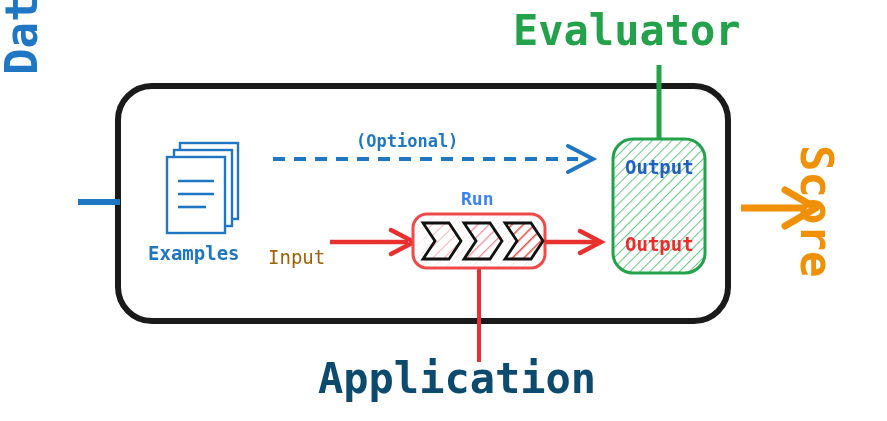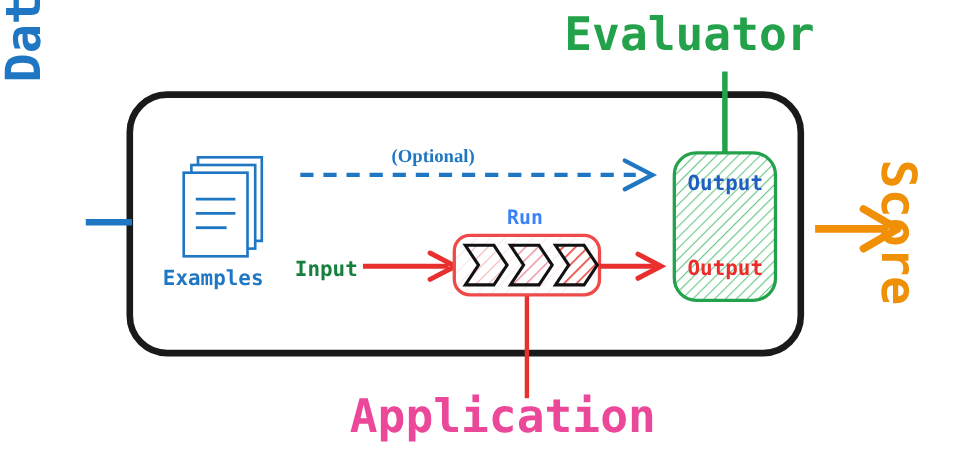--- a/index.html
+++ b/index.html
@@ -61,44 +61,43 @@
     top: 10px;
     font-size: 42px;
     font-weight: bold;
     color: #23a24b;
   }
   .title-application {
     left: 318px;
     top: 358px;
     font-size: 42px;
     font-weight: bold;
-    color: #ec4899;
+    color: #0c4a6e;
   }
   
   .lbl-examples {
     left: 148px;
     top: 244px;
     font-size: 19px;
     font-weight: bold;
     color: #1f77c4;
   }
   .lbl-optional {
     left: 356px;
     top: 133px;
     font-size: 17px;
     font-weight: bold;
     color: #1f77c4;
-    font-family: Liberation Serif, serif;
   }
   .lbl-input {
     left: 268px;
-    top: 236px;
-    font-size: 19px;
-    font-weight: bold;
-    color: #15803d;
+    top: 248px;
+    font-size: 19px;
+    font-weight: normal;
+    color: #a16207;
   }
   .lbl-run {
     left: 461px;
     top: 190px;
     font-size: 18px;
     font-weight: bold;
     color: #3b82f6;
   }
   .lbl-output-top {
     left: 625px;

